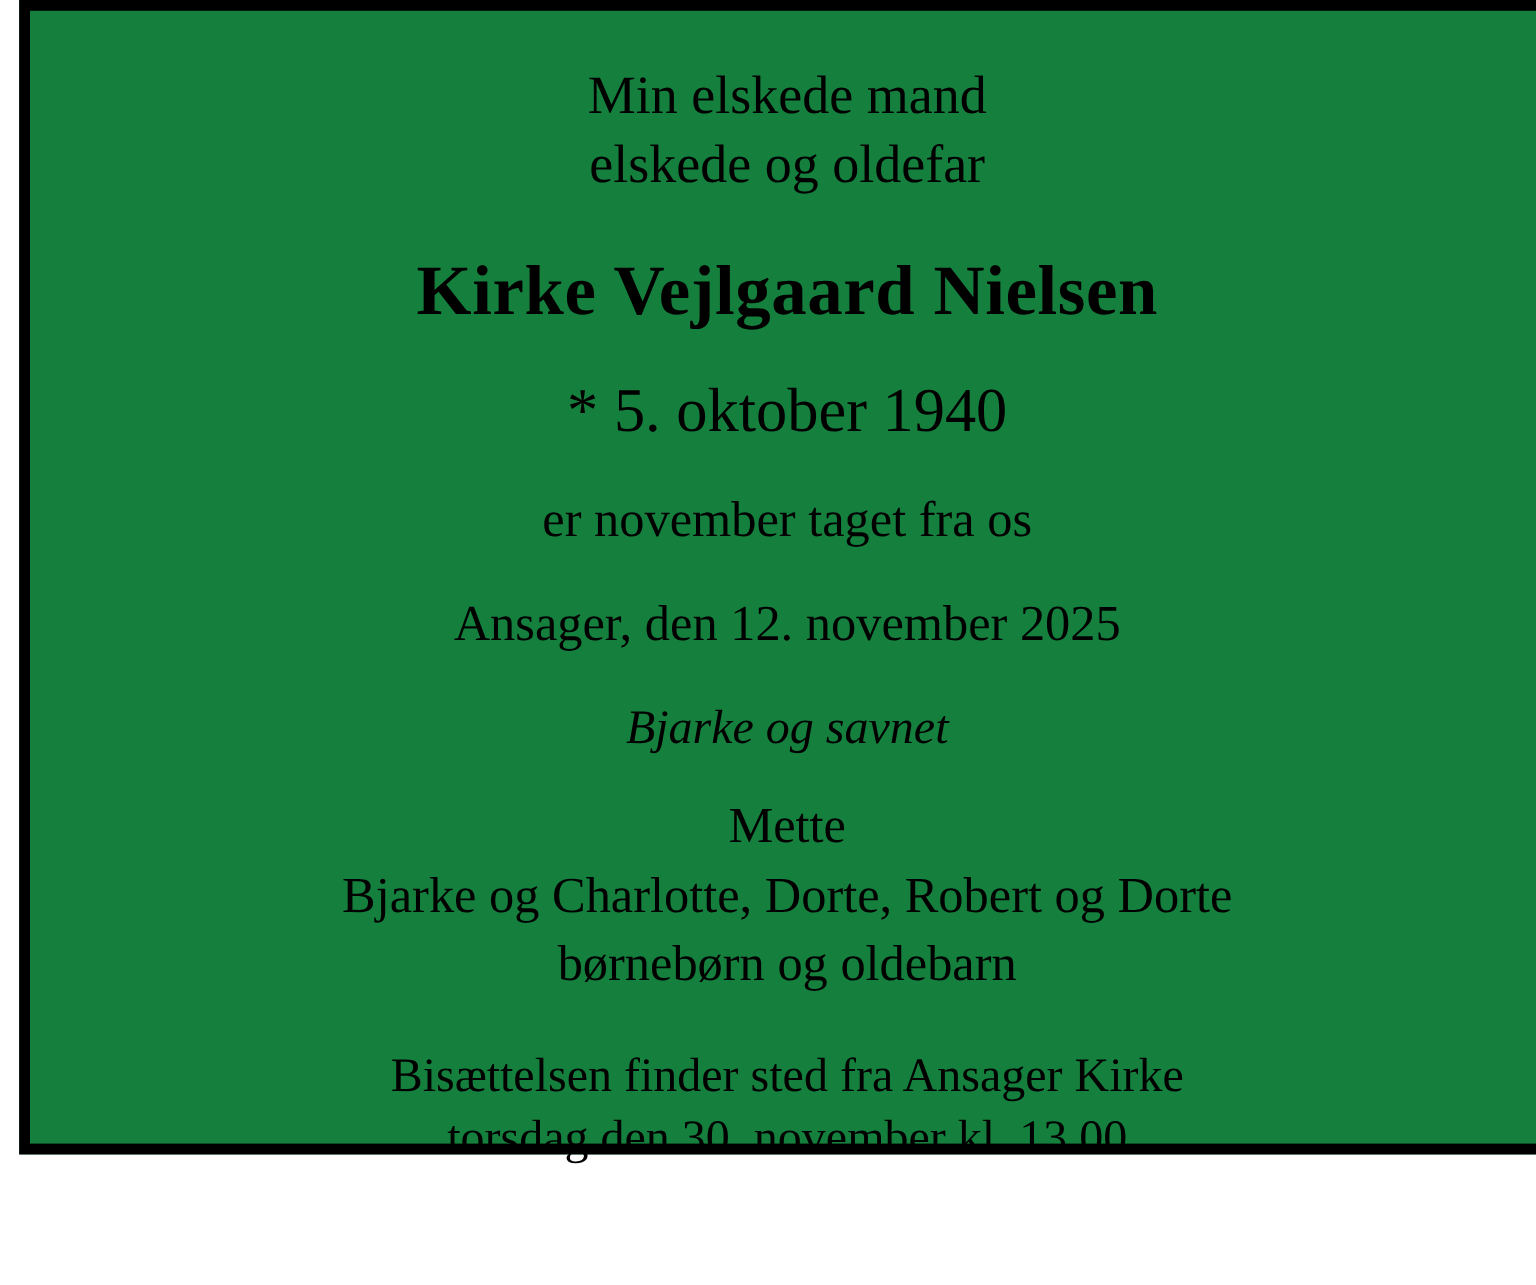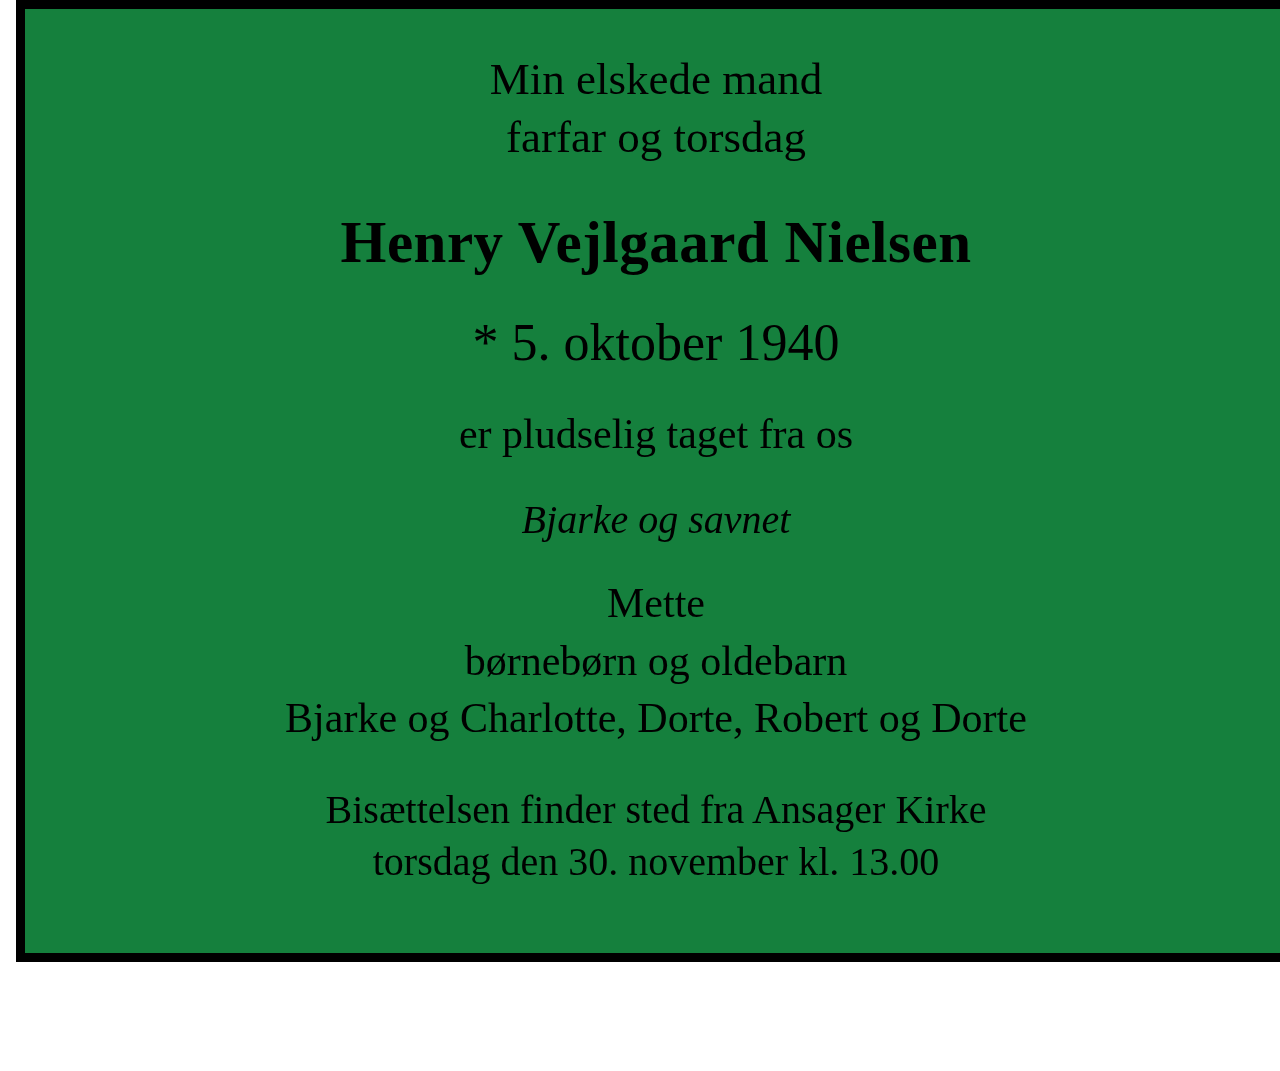--- a/index.html
+++ b/index.html
@@ -88,36 +88,37 @@
     white-space: nowrap;
   }
 </style>
 </head>
 <body>
 
 <div class="notice-frame">
 
   <div class="intro">
     <span class="line">Min elskede mand</span>
-    <span class="line">farfar og torsdag</span>
+    <span class="line">elskede og oldefar</span>
   </div>
 
-  <div class="deceased-name">Henry Vejlgaard Nielsen</div>
+  <div class="deceased-name">Kirke Vejlgaard Nielsen</div>
 
   <div class="birth-line">* 5. oktober 1940</div>
 
-  <div class="passing-line">er pludselig taget fra os</div>
+  <div class="passing-line">er november taget fra os</div>
 
+  <div class="place-date-line">Ansager, den 12. november 2025</div>
 
   <div class="epitaph">Bjarke og savnet</div>
 
   <div class="survivors">
     <span class="line">Mette</span>
+    <span class="line">Bjarke og Charlotte, Dorte, Robert og Dorte</span>
     <span class="line">børnebørn og oldebarn</span>
-    <span class="line">Bjarke og Charlotte, Dorte, Robert og Dorte</span>
   </div>
 
   <div class="funeral">
     <span class="line">Bisættelsen finder sted fra Ansager Kirke</span>
     <span class="line">torsdag den 30. november kl. 13.00</span>
   </div>
 
 </div>
 
 </body></html>

